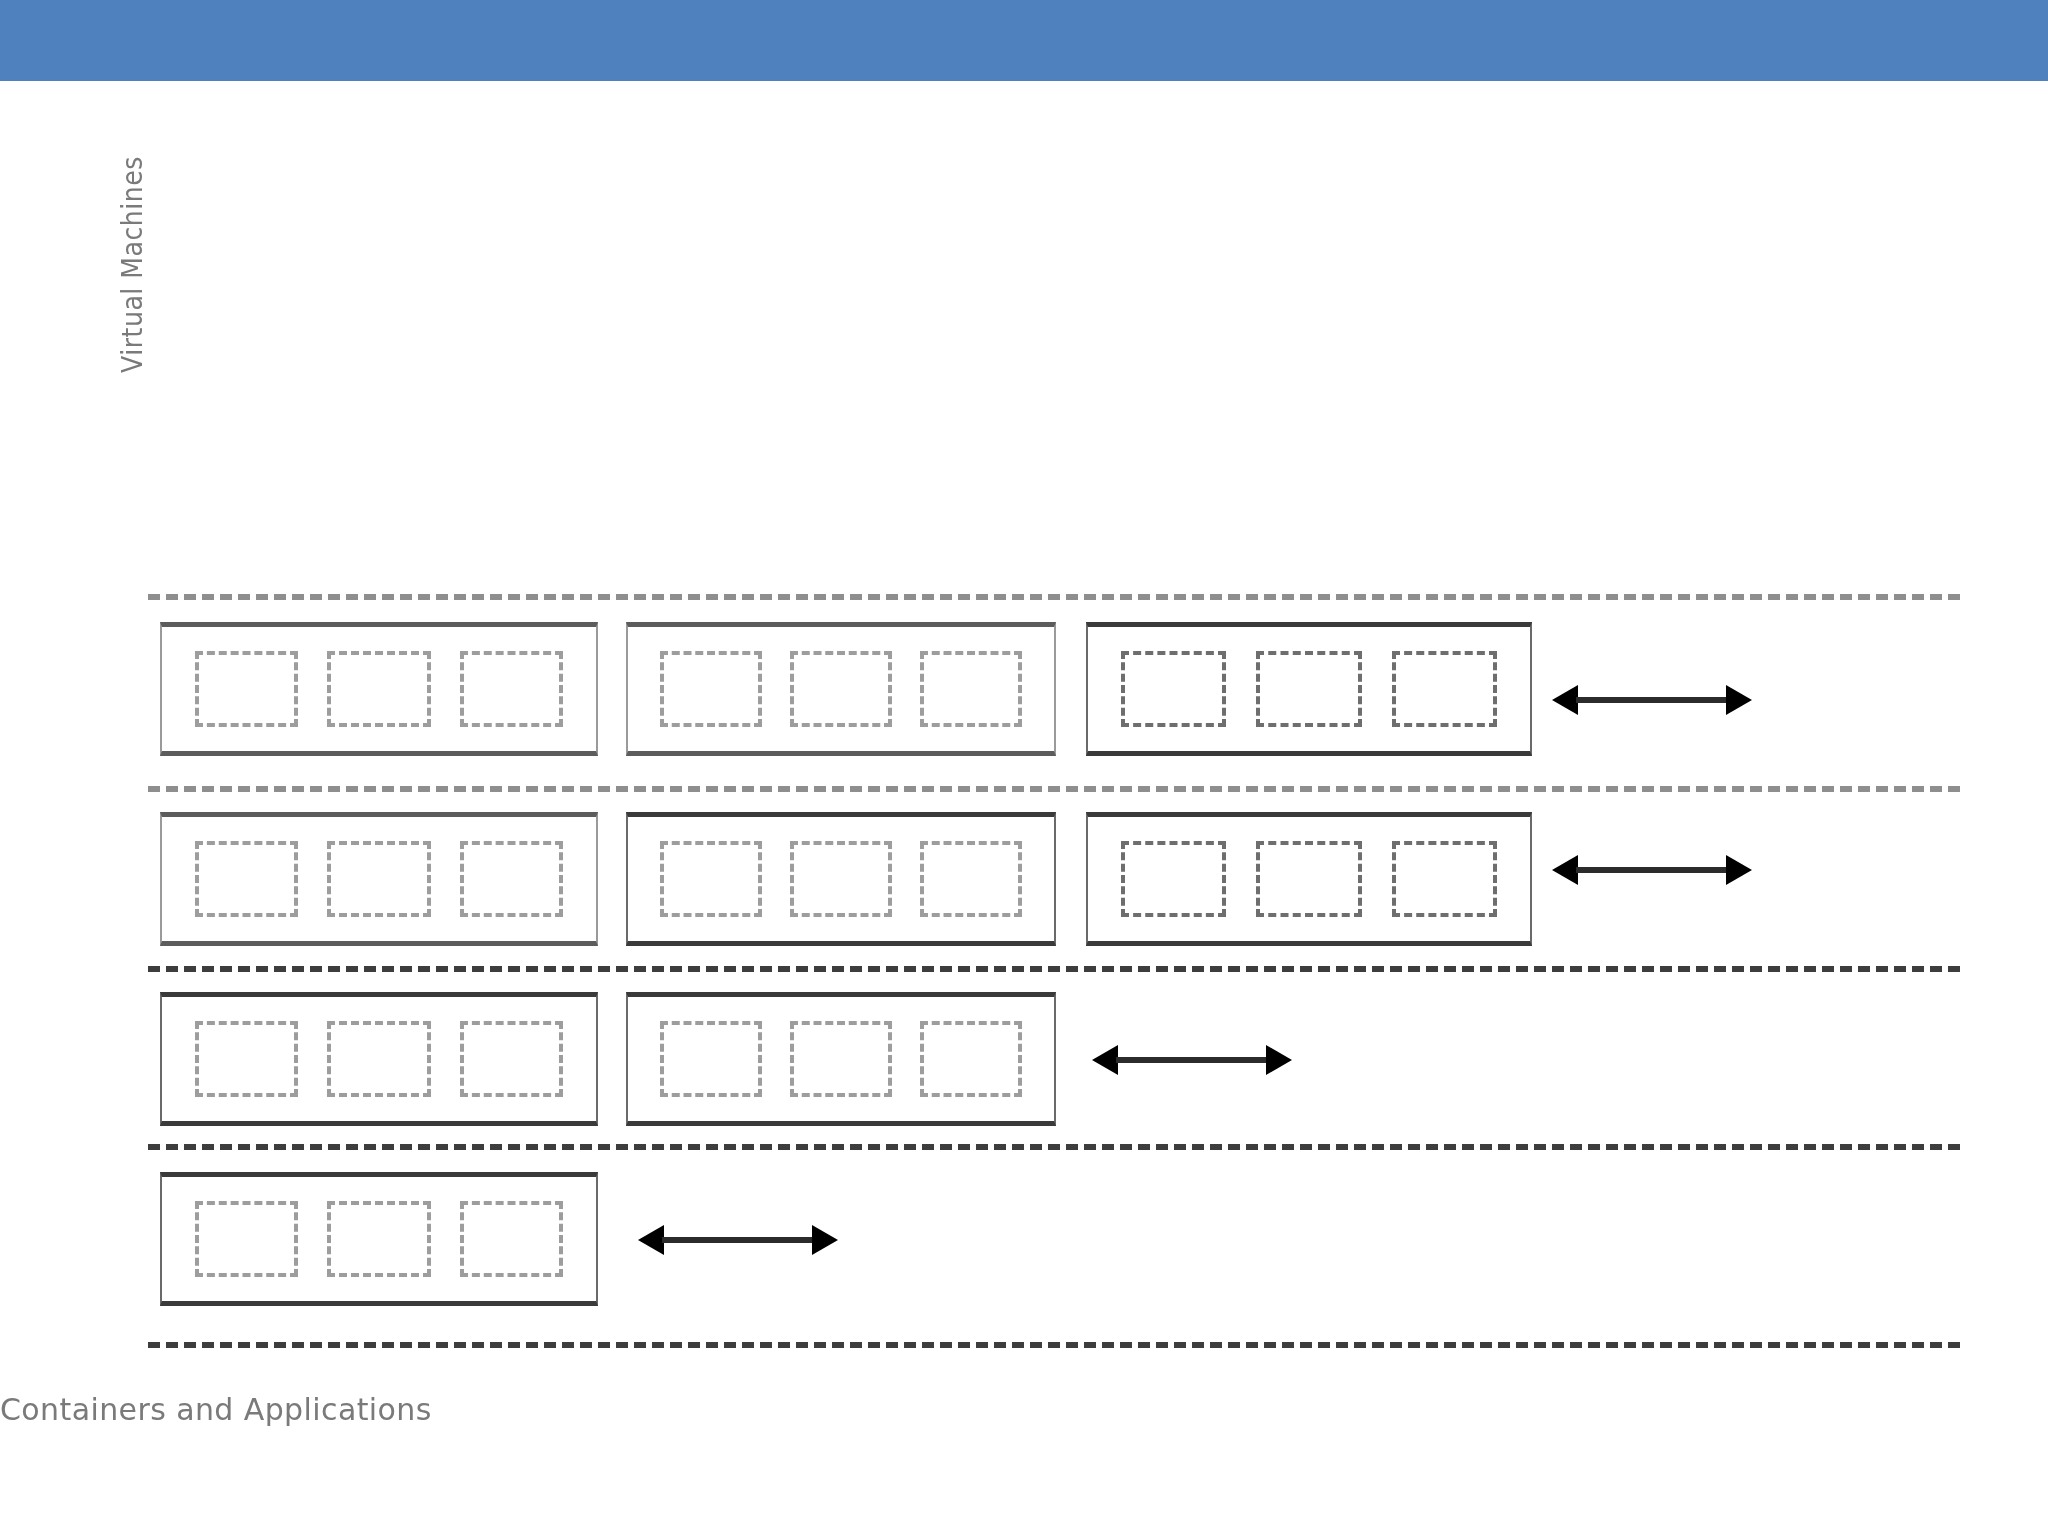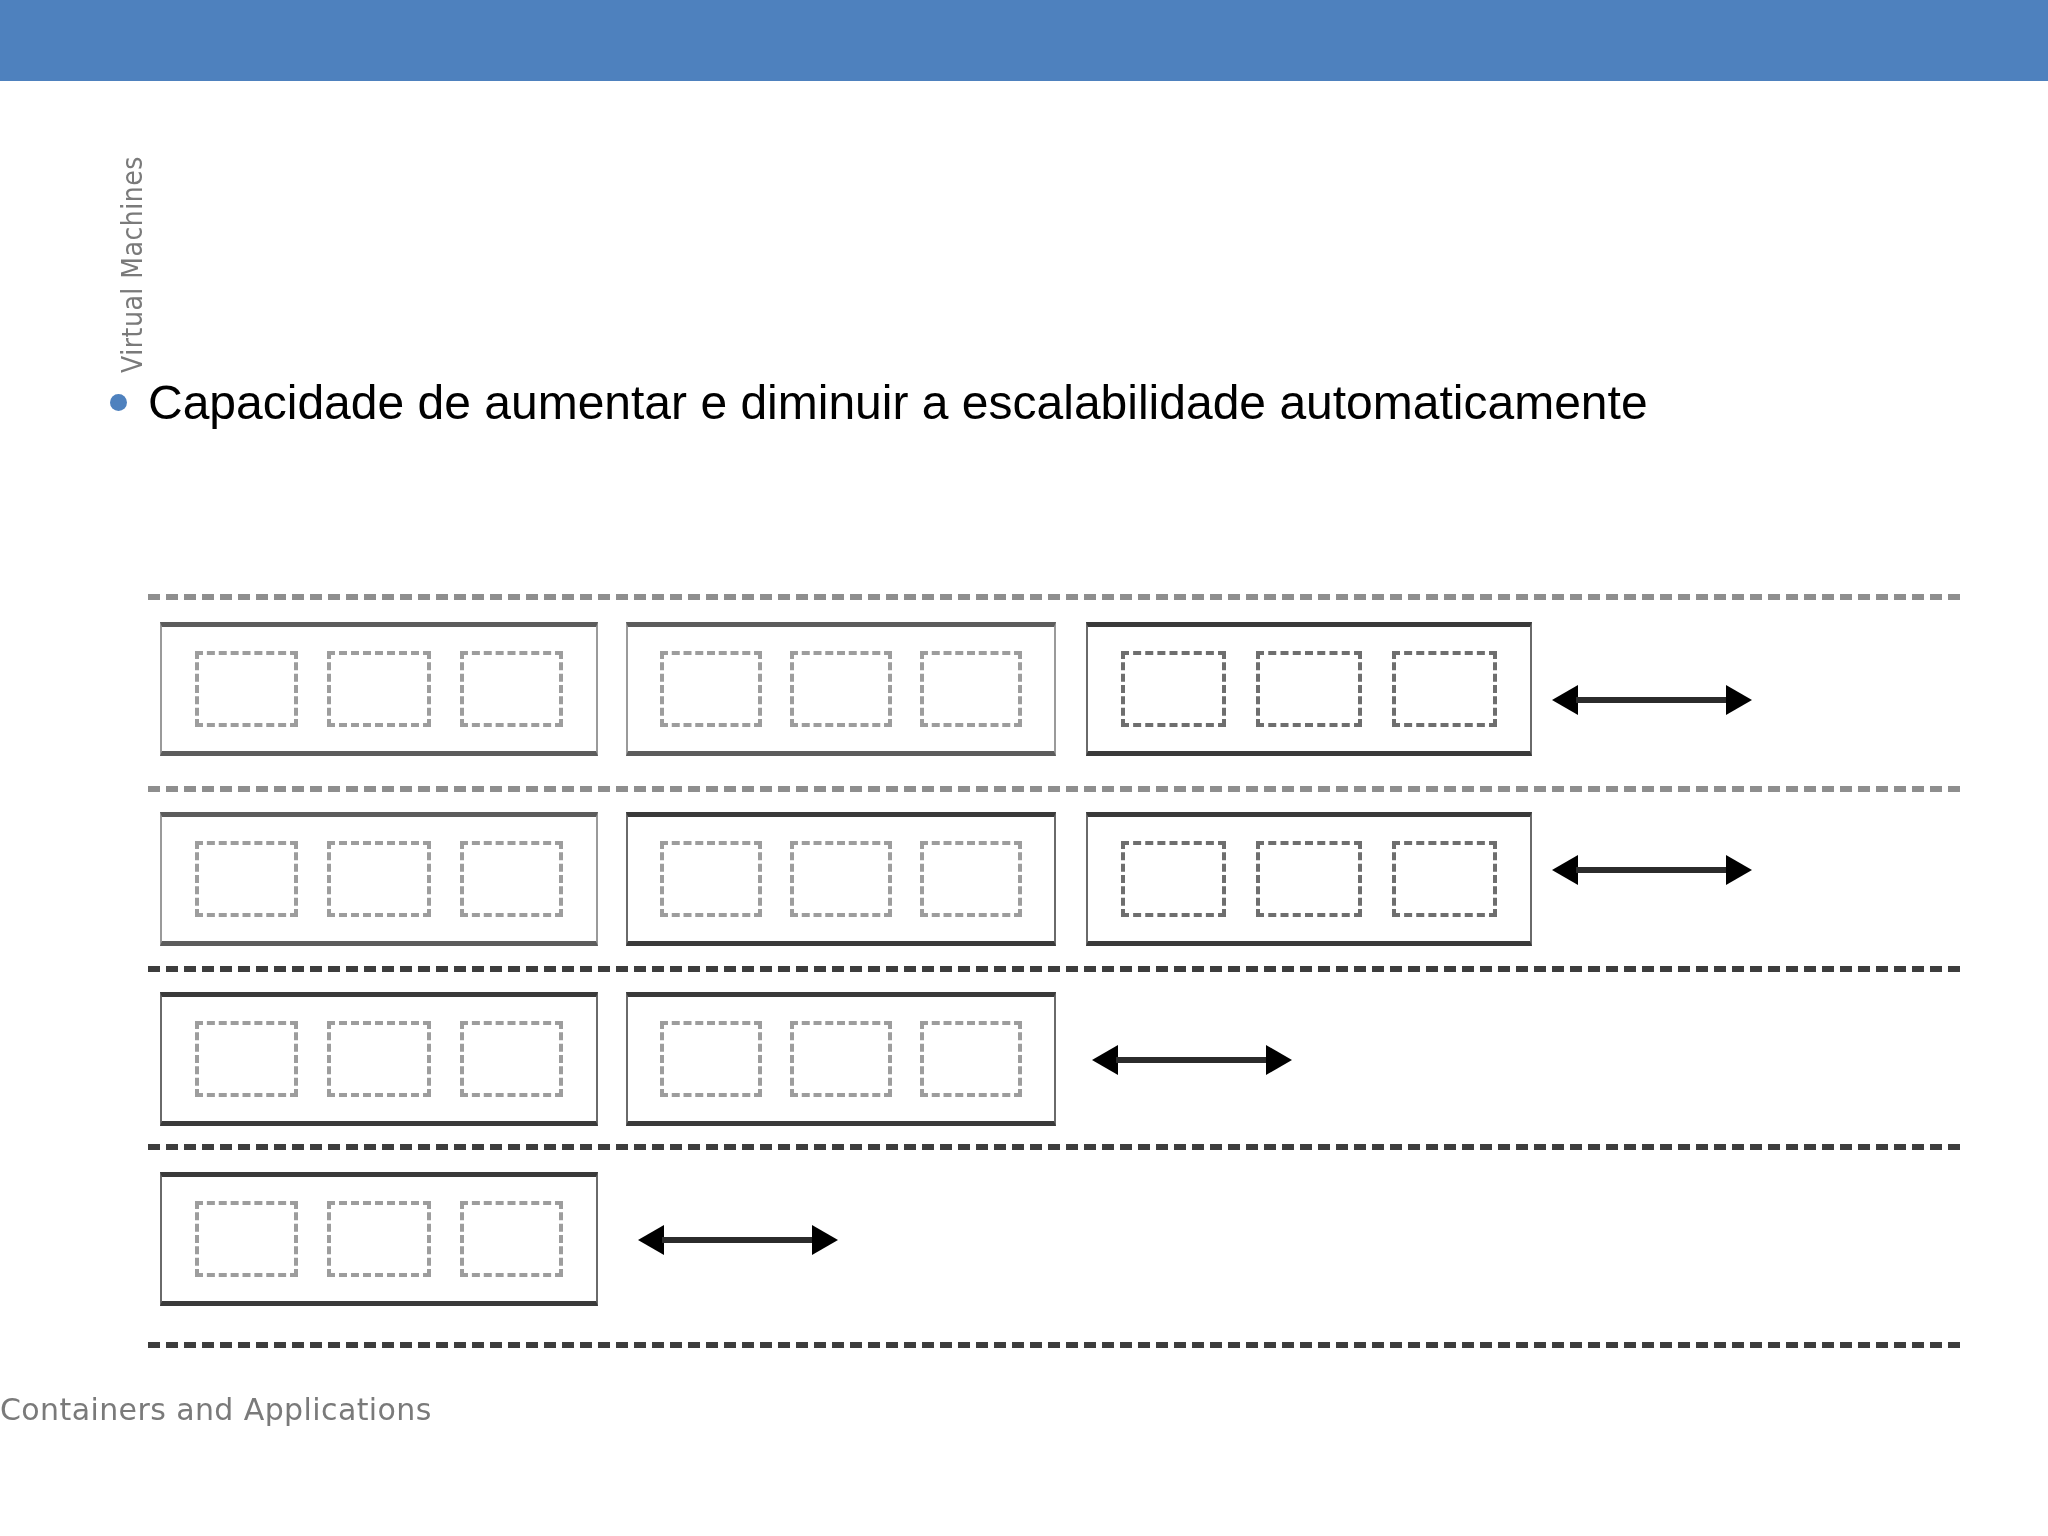--- a/index.html
+++ b/index.html
@@ -165,26 +165,20 @@
   }
 </style>
 </head>
 <body>
 
 <div id="slide">
 
   <div id="header-band"></div>
 
 
-  <div id="bullet-block">
-    <div id="bullet-marker">
-      <span class="dot"></span>
-    </div>
-    <div id="bullet-text">Capacidade de aumentar e diminuir a escalabilidade automaticamente</div>
-  </div>
 
   <div id="diagram-wrap">
 
     <div class="axis-label-y">Virtual Machines</div>
     <div class="axis-label-x">Containers and Applications</div>
 
     <div class="sep light" style="top:594px;"></div>
     <div class="sep light" style="top:786px;"></div>
     <div class="sep" style="top:966px;"></div>
     <div class="sep" style="top:1144px;"></div>

